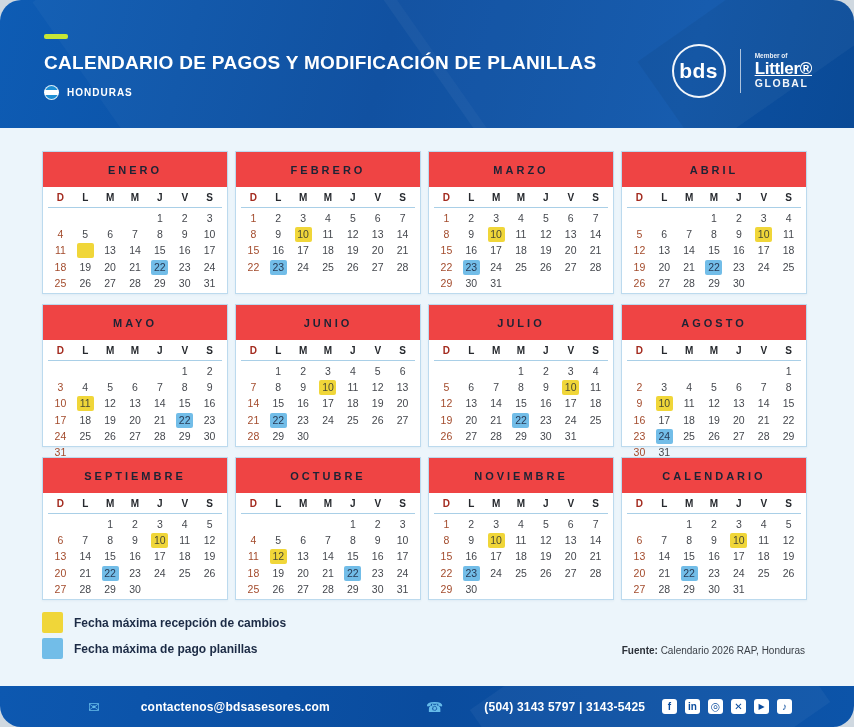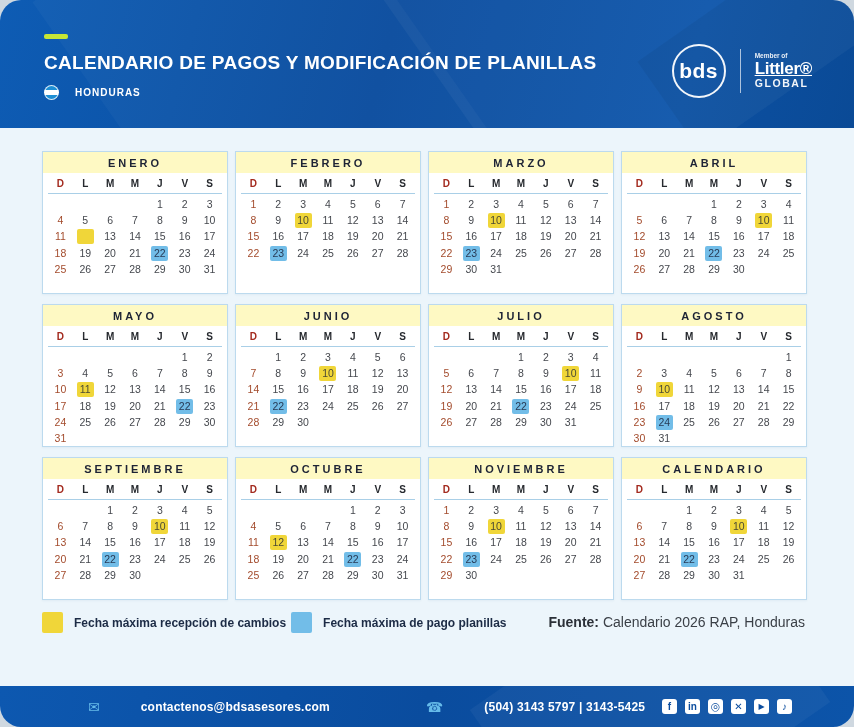--- a/index.html
+++ b/index.html
@@ -35,21 +35,21 @@
 
   .header-left { position: absolute; left: 44px; top: 34px; }
   .accent-dash { width: 24px; height: 5px; border-radius: 2px; margin-bottom: 13px; }
   .page-title {
     color: #ffffff;
     font-size: 19px;
     font-weight: bold;
     letter-spacing: 0.3px;
     white-space: nowrap;
   }
-  .country-row { display: flex; align-items: center; margin-top: 11px; gap: 8px; }
+  .country-row { display: flex; align-items: center; margin-top: 11px; }
   .flag-circle {
     width: 15px; height: 15px; border-radius: 50%;
     background: linear-gradient(180deg, #1e8fd5 0%, #1e8fd5 33%, #ffffff 33%, #ffffff 66%, #1e8fd5 66%, #1e8fd5 100%);
     border: 1px solid rgba(255,255,255,0.85);
   }
   .country-label { color: #ffffff; font-size: 10px; font-weight: bold; letter-spacing: 1px; margin-left: 8px; }
 
   .header-logo { position: absolute; right: 42px; top: 44px; display: flex; align-items: center; }
   .bds-circle {
     width: 54px; height: 54px; border-radius: 50%;
@@ -71,22 +71,22 @@
     gap: 10px 7px;
   }
   .month-card {
     width: 186px;
     height: 143px;
     background: #ffffff;
     border: 1px solid #bcdaee;
     box-shadow: 0 1px 2px rgba(30,80,140,0.06);
   }
   .month-title {
-    height: 21px;
-    background: #fef9c3;
+    height: 35px;
+    background: #ef4444;
     display: flex; align-items: center; justify-content: center;
     font-size: 11px; font-weight: bold; letter-spacing: 3px;
     color: #1d2335;
   }
   .month-body { padding: 2px 5px 0 5px; }
   .week-grid { display: grid; grid-template-columns: repeat(7, 1fr); }
   .weekday-row { border-bottom: 1px solid #a9cfe7; padding-bottom: 2px; margin-bottom: 2px; }
   .cell {
     height: 16px;
     display: flex; align-items: center; justify-content: center;
@@ -101,25 +101,25 @@
     min-width: 17px; height: 15px;
     display: inline-flex; align-items: center; justify-content: center;
     border-radius: 2px;
   }
   .num.hl-yellow { background: #f0d639; color: #4b4a33 !important; }
   .num.hl-blue   { background: #72bde8; color: #273a55 !important; }
   .num.hide-num  { color: transparent !important; }
 
   
   .legend-row { display: flex; margin-top: 12px; align-items: flex-end; }
-  .legend { display: flex; flex-direction: row; gap: 5px; }
+  .legend { display: flex; flex-direction: column; gap: 5px; }
   .legend-item { display: flex; align-items: center; }
   .legend-swatch { width: 21px; height: 21px; border-radius: 2px; }
   .legend-label { margin-left: 11px; font-size: 12px; font-weight: bold; color: #1c2b45; }
-  .source-note { margin-left: auto; font-size: 14px; color: #3a3f46; padding-bottom: 3px; }
+  .source-note { margin-left: auto; font-size: 10px; color: #3a3f46; padding-bottom: 3px; }
   .source-note b { color: #2b3038; }
 
   
   .footer {
     position: absolute;
     left: 0; bottom: 0;
     width: 854px; height: 41px;
     background: linear-gradient(100deg, #0d58b0 0%, #0a4c9e 50%, #0c54a9 100%);
     display: flex; align-items: center;
     padding: 0 62px 0 88px;

